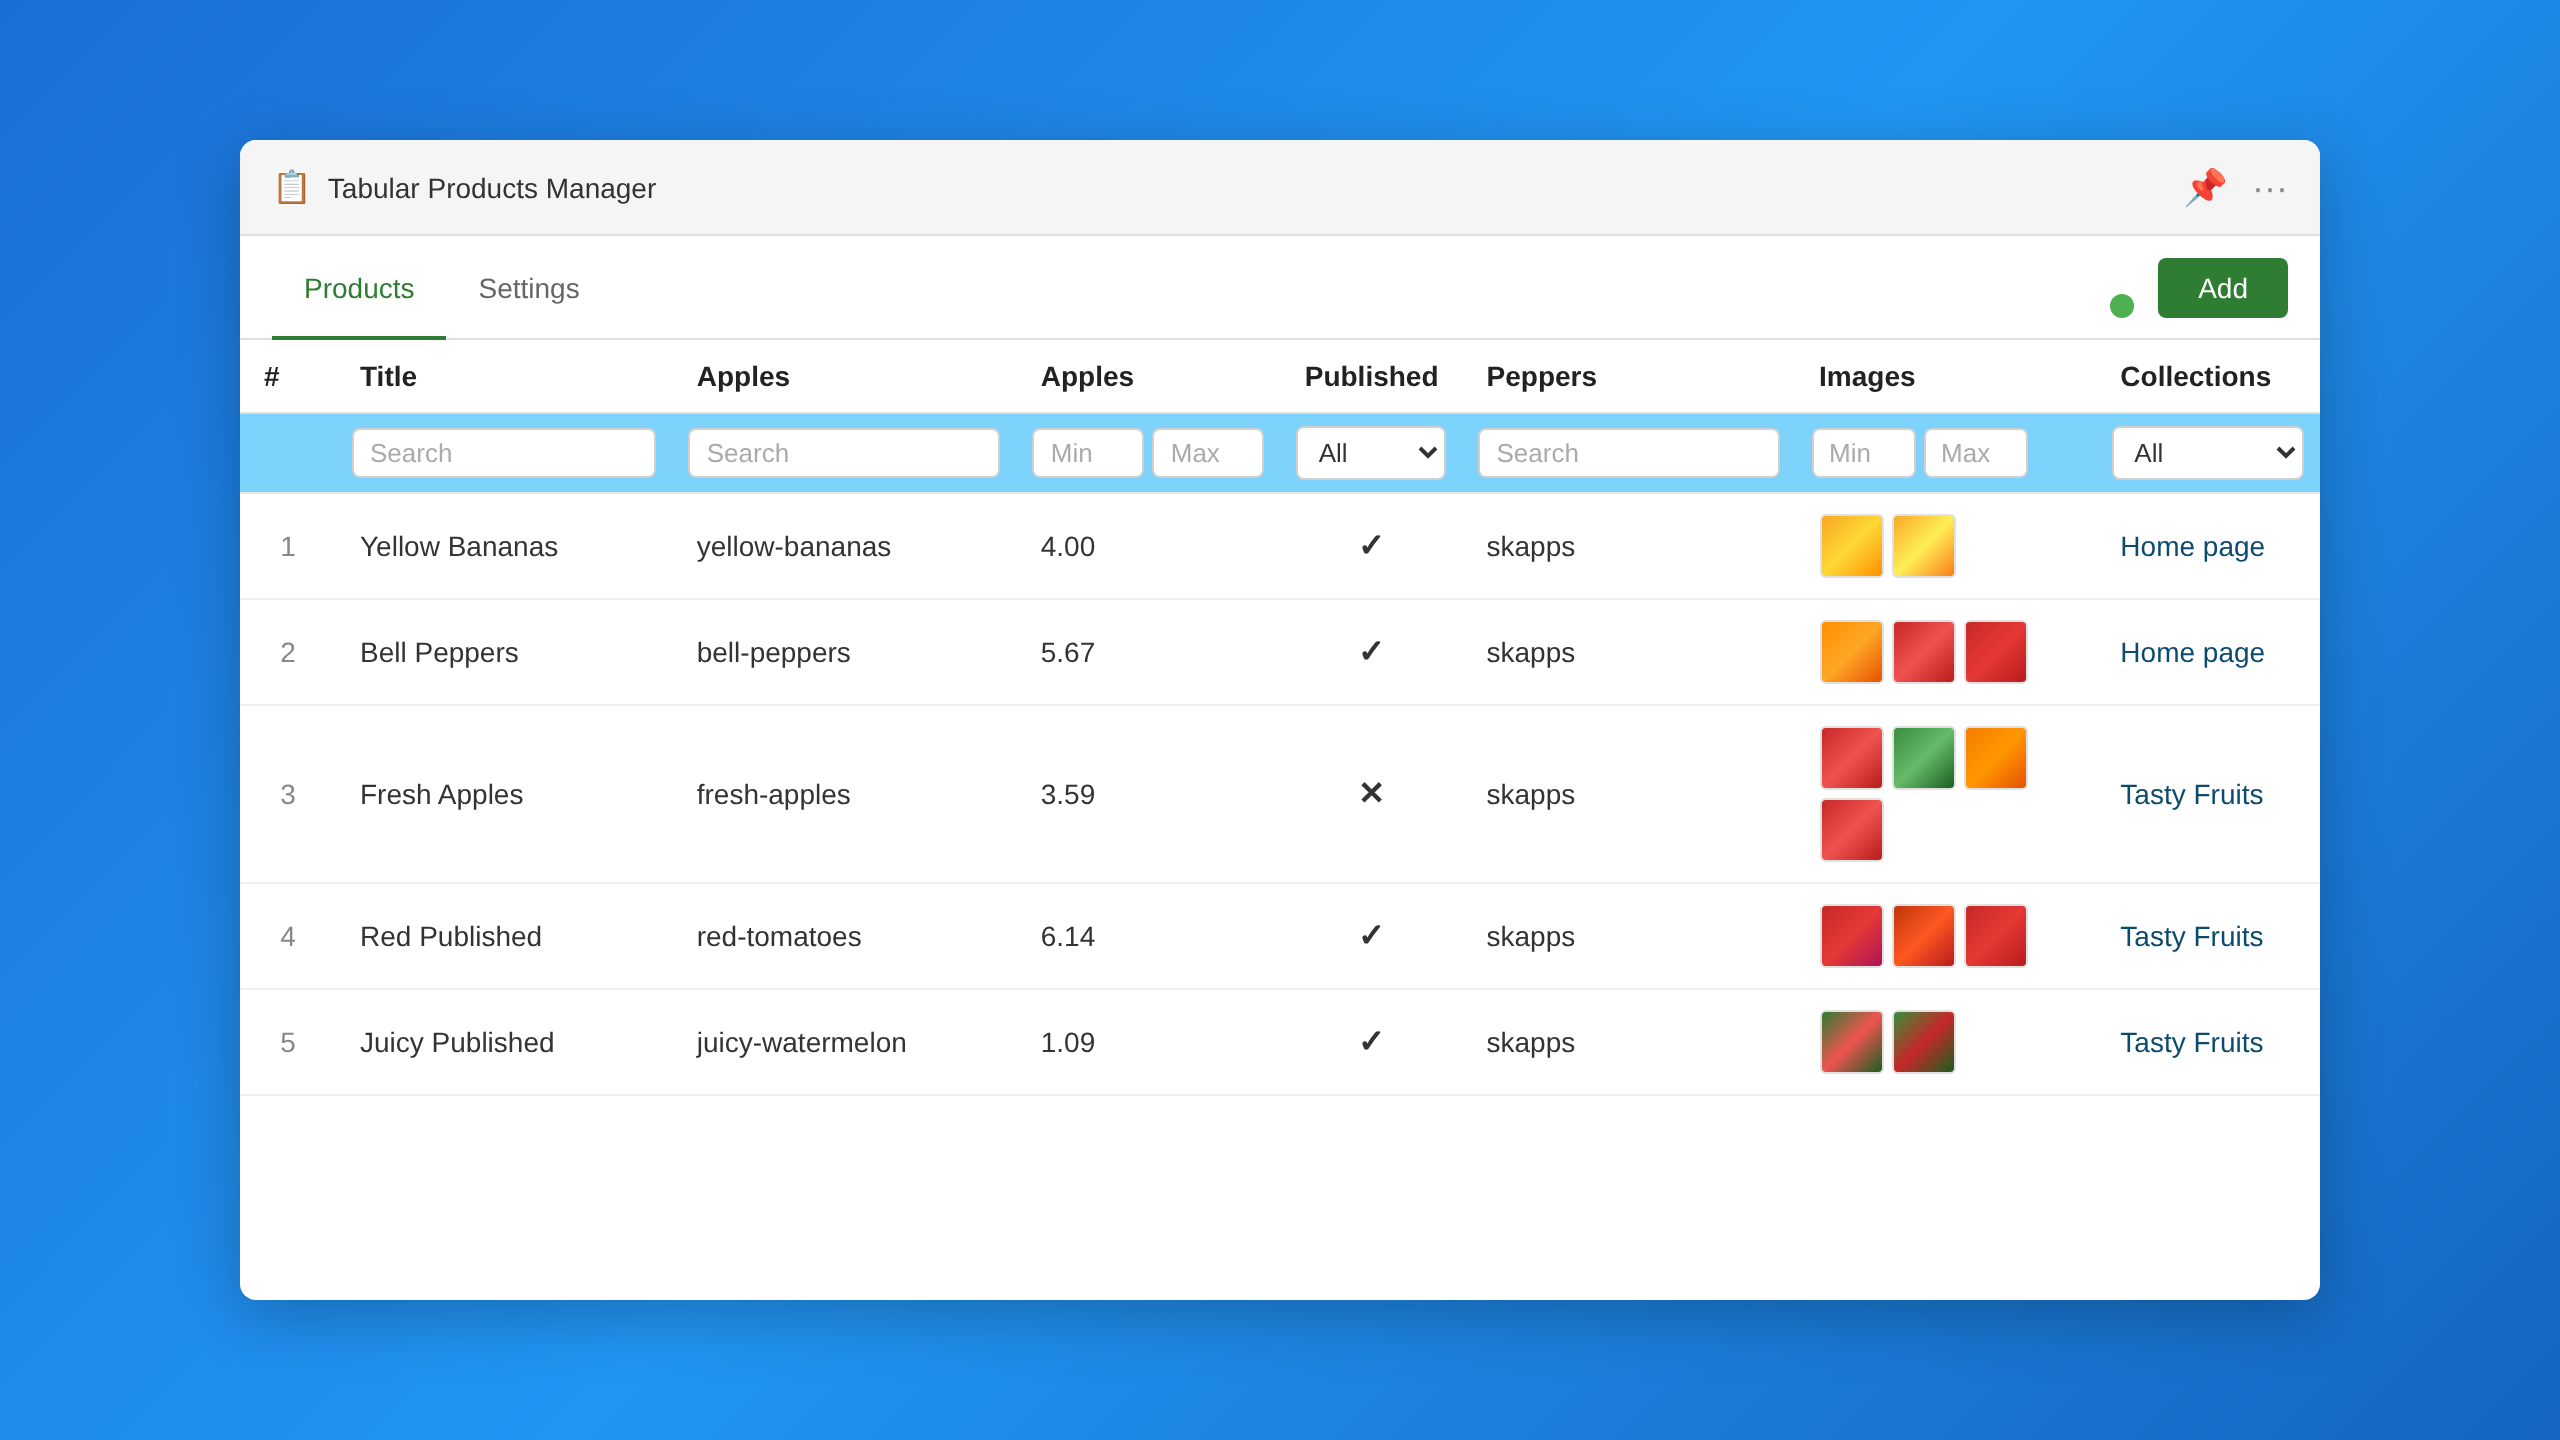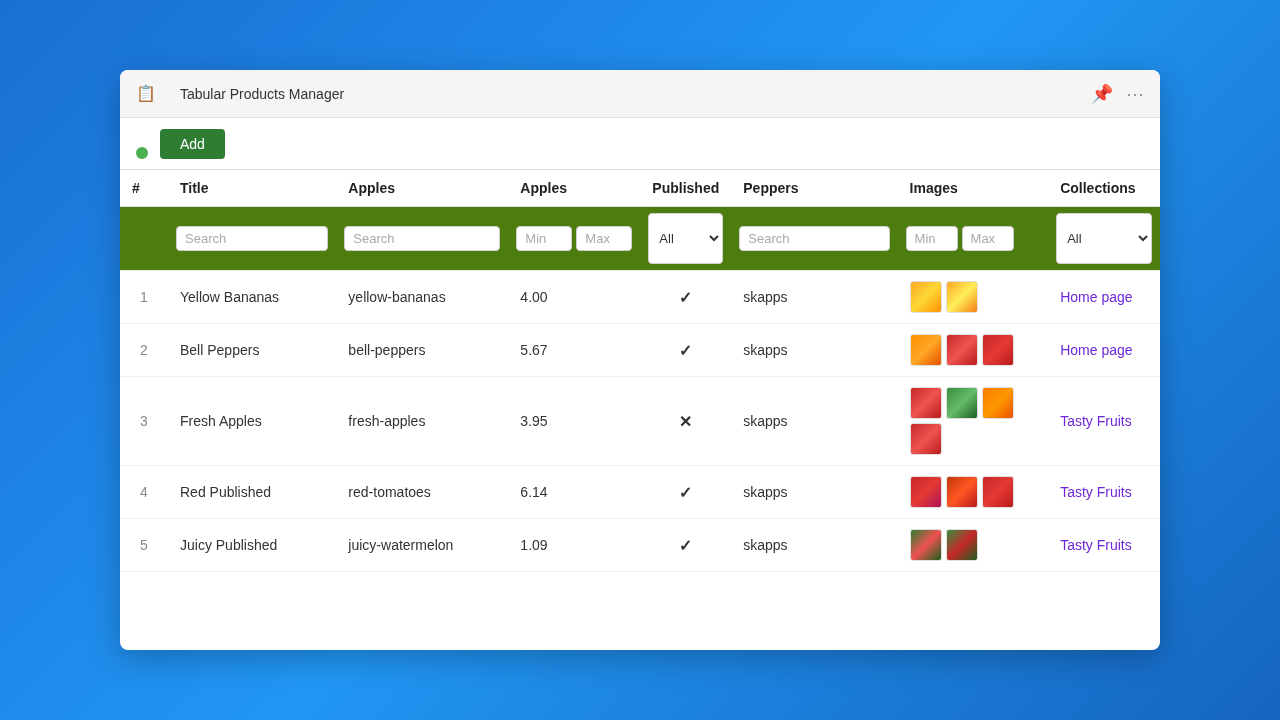--- a/index.html
+++ b/index.html
@@ -35,21 +35,20 @@
       gap: 8px;
     }
     .titlebar-icon {
       color: #555;
       font-size: 16px;
     }
     .titlebar-title {
       font-size: 14px;
       color: #333;
       font-weight: 500;
-      margin-left: 16px;
     }
     .titlebar-right {
       display: flex;
       align-items: center;
       gap: 12px;
     }
     .titlebar-btn {
       color: #888;
       font-size: 18px;
       cursor: pointer;
@@ -122,21 +121,21 @@
       padding: 10px 12px;
       text-align: left;
       font-weight: 600;
       color: #222;
       white-space: nowrap;
     }
     thead th:first-child { width: 48px; }
     .filter-row td {
       padding: 6px 8px;
       border-bottom: 1px solid #e8e8e8;
-      background: #4d7c0f;
+      background: #7dd3fc;
     }
     input[type="text"] {
       border: 1px solid #d0d0d0;
       border-radius: 4px;
       padding: 4px 8px;
       font-size: 13px;
       color: #333;
       width: 100%;
       outline: none;
     }
@@ -147,21 +146,21 @@
     }
     .price-filter input { width: 56px; }
     .images-filter {
       display: flex;
       gap: 4px;
     }
     .images-filter input { width: 52px; }
     select {
       border: 1px solid #d0d0d0;
       border-radius: 4px;
-      padding: 16px 6px;
+      padding: 4px 6px;
       font-size: 13px;
       color: #333;
       outline: none;
       background: #fff;
       width: 100%;
       cursor: pointer;
     }
     tbody tr {
       border-bottom: 1px solid #f0f0f0;
     }
@@ -196,39 +195,47 @@
     .thumb-banana { background: linear-gradient(135deg, #f9a825, #ffee58, #f57f17); }
     .thumb-pepper-orange { background: linear-gradient(135deg, #ff8f00, #ffa726, #e65100); }
     .thumb-pepper-red { background: linear-gradient(135deg, #c62828, #e53935, #b71c1c); }
     .thumb-apple-red { background: linear-gradient(135deg, #c62828, #ef5350, #b71c1c); }
     .thumb-apple-green { background: linear-gradient(135deg, #388e3c, #66bb6a, #1b5e20); }
     .thumb-apple-mixed { background: linear-gradient(135deg, #f57c00, #ff9800, #e65100); }
     .thumb-tomato { background: linear-gradient(135deg, #c62828, #e53935, #ad1457); }
     .thumb-tomato2 { background: linear-gradient(135deg, #bf360c, #ff5722, #b71c1c); }
     .thumb-watermelon { background: linear-gradient(135deg, #2e7d32, #ef5350, #1b5e20); }
     .thumb-watermelon2 { background: linear-gradient(135deg, #388e3c, #c62828, #1b5e20); }
-    .collections-cell { color: #6d28d9; }
+    .collections-cell { color: #0c4a6e; }
   </style>
 </head>
 <body>
 
 <div class="window">
 
   <div class="titlebar">
     <div class="titlebar-left">
       <span class="titlebar-icon">📋</span>
       <span class="titlebar-title">Tabular Products Manager</span>
     </div>
     <div class="titlebar-right">
       <button class="titlebar-btn">📌</button>
       <button class="titlebar-btn">···</button>
     </div>
   </div>
 
   <div class="tabs-bar">
+    <div class="tabs">
+      <div class="tab active">
+        <span>Products</span>
+      </div>
+      <div class="tab">
+        <span>Settings</span>
+      </div>
+    </div>
     <div class="tabs-actions">
       <div class="status-dot"></div>
       <button class="add-btn">Add</button>
     </div>
   </div>
 
   <div class="table-container">
     <table>
       <thead>
         <tr>
@@ -314,21 +321,21 @@
                 <div class="product-thumb thumb-apple-red"></div>
                 <div class="product-thumb thumb-pepper-red"></div>
               </div>
       </td>
       <td class="collections-cell">Home page</td>
     </tr>
           <tr>
       <td>3</td>
       <td>Fresh Apples</td>
       <td>fresh-apples</td>
-      <td class="price-cell">3.95</td>
+      <td class="price-cell">3.59</td>
       <td style="text-align:center">
         <span class="x-mark">✕</span>
       </td>
       <td>skapps</td>
       <td>
         <div class="images-cell">
                 <div class="product-thumb thumb-apple-red"></div>
                 <div class="product-thumb thumb-apple-green"></div>
                 <div class="product-thumb thumb-apple-mixed"></div>
                 <div class="product-thumb thumb-apple-red"></div>

